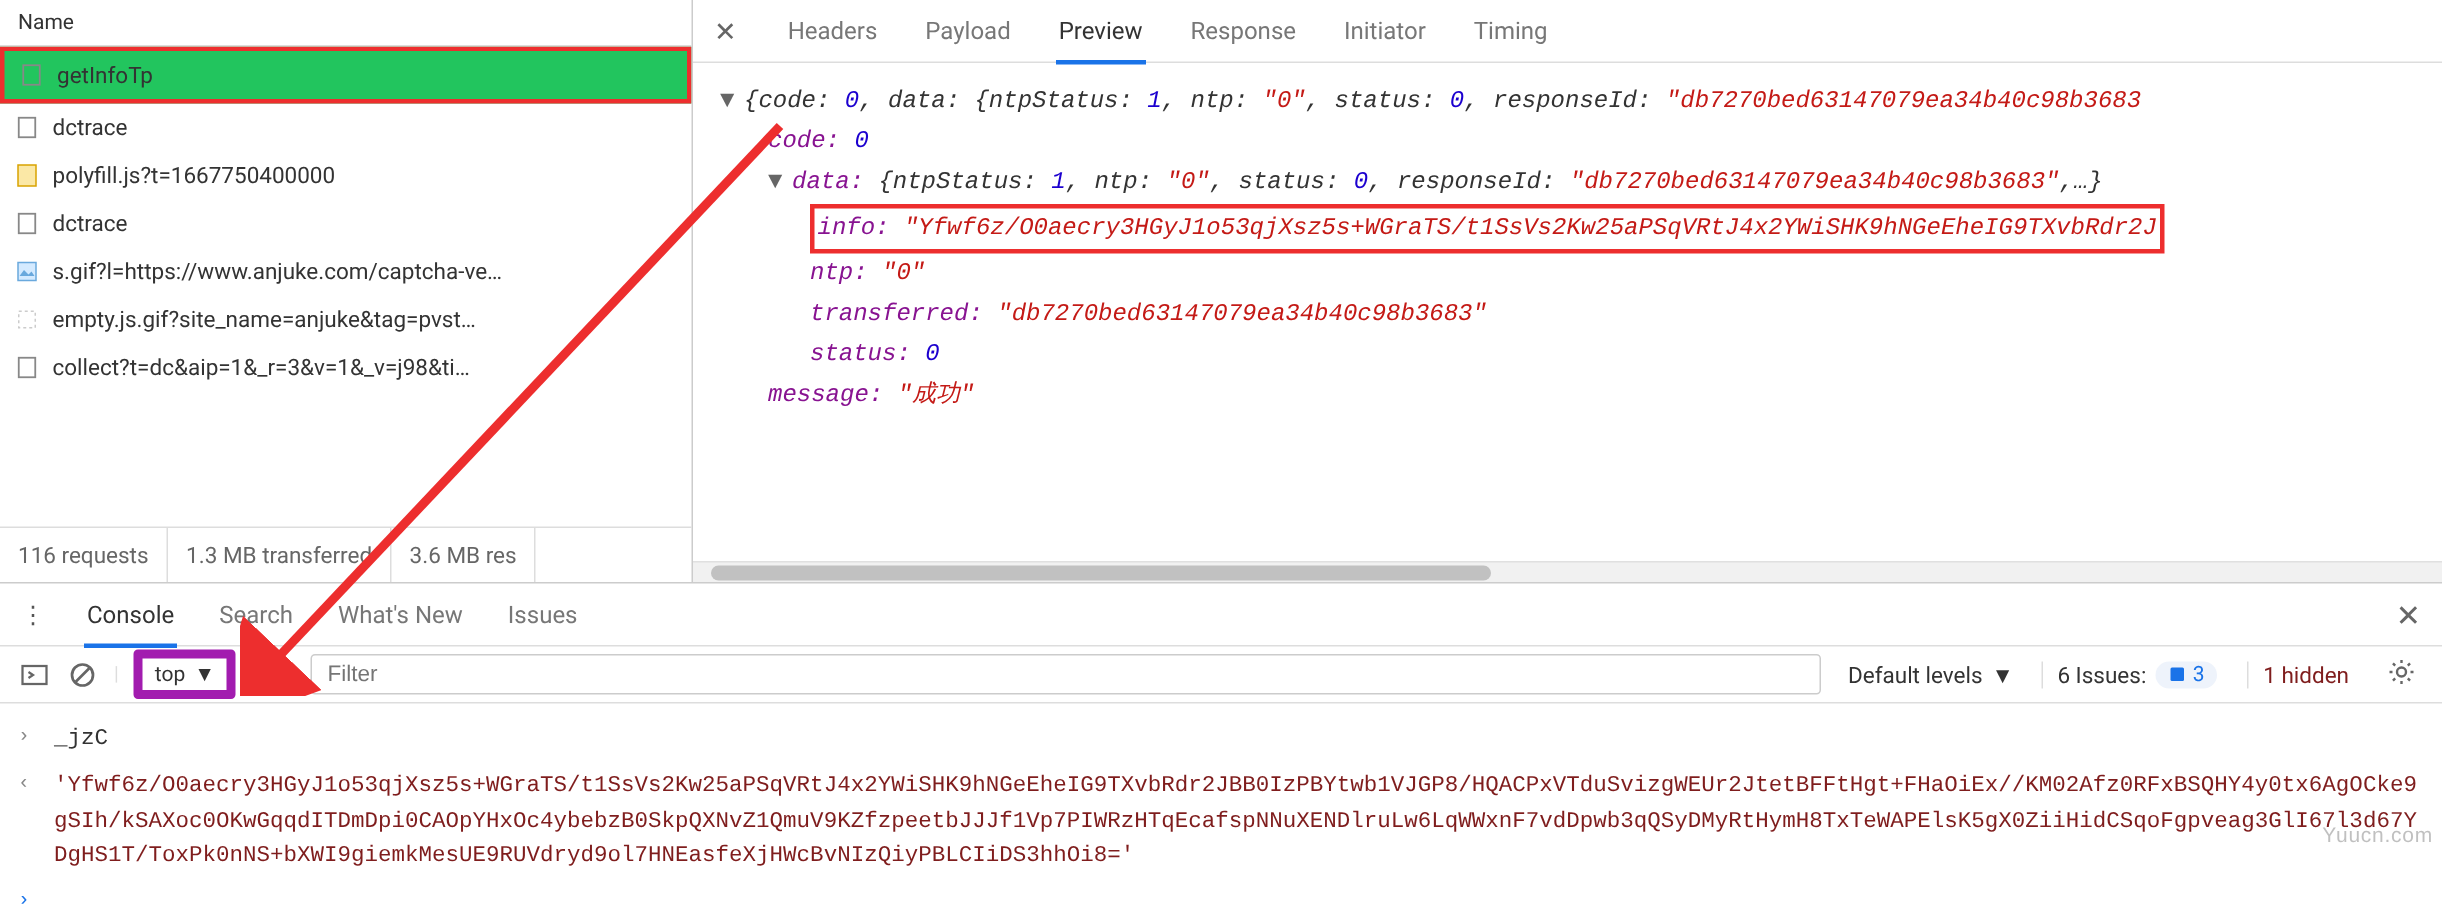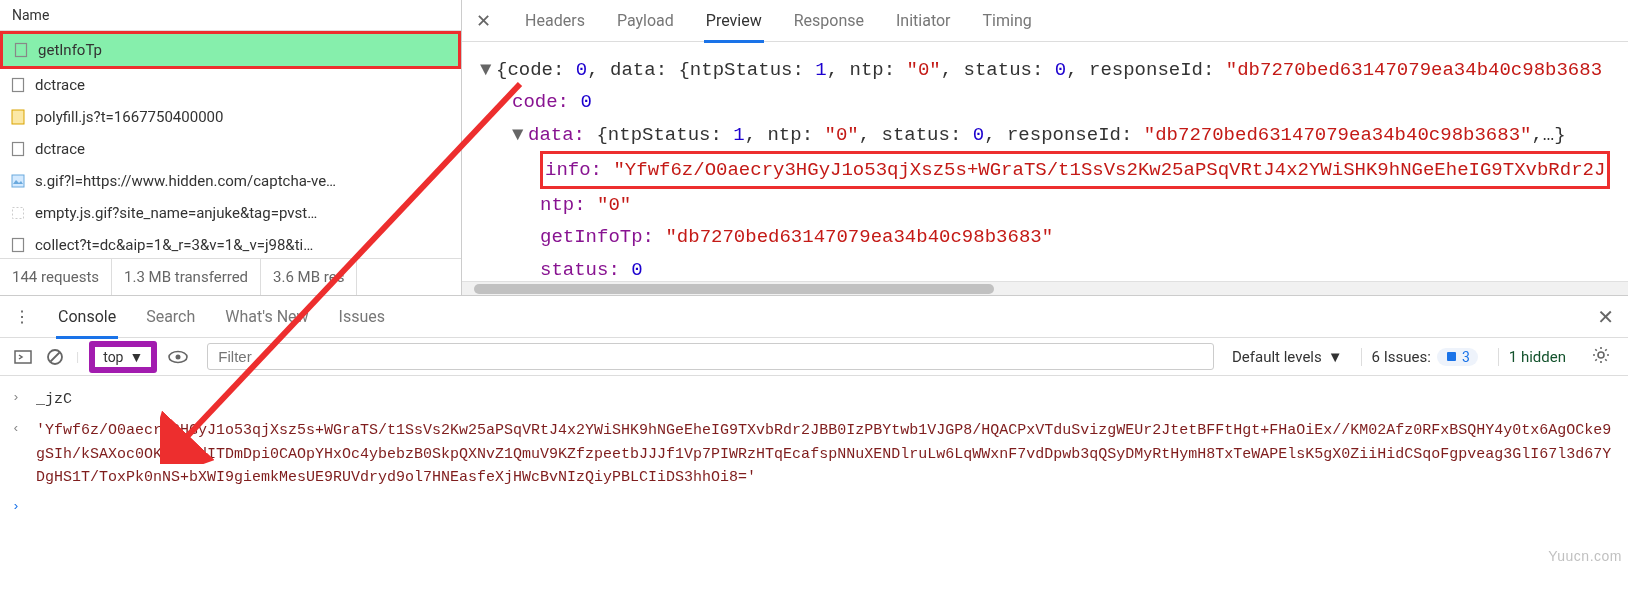--- a/index.html
+++ b/index.html
@@ -1,33 +1,33 @@
 <!DOCTYPE html>
 <html><head>
 <meta charset="utf-8">
 <style>
 * { margin: 0; padding: 0; box-sizing: border-box; }
 body { font-family: -apple-system, "Segoe UI", Roboto, Arial, sans-serif; font-size: 13px; color: #333; background: #fff; width: 1628px; height: 616px; overflow: hidden; position: relative; }
-.top-area { display: flex; height: 296px; border-bottom: 1px solid #ccc; }
+.top-area { display: flex; height: 389px; border-bottom: 1px solid #ccc; }
 .network-panel { width: 462px; border-right: 1px solid #ccc; display: flex; flex-direction: column; }
 .column-header { padding: 7px 12px; font-size: 14px; color: #333; border-bottom: 1px solid #ddd; }
 .request-list { flex: 1; overflow: hidden; }
 .request-row { display: flex; align-items: center; padding: 7px 10px; gap: 9px; font-size: 15px; color: #333; cursor: pointer; }
-.request-row.selected { background: #86efac; border: 3px solid #ed2e2e; }
+.request-row.selected { background: #22c55e; border: 3px solid #ed2e2e; }
 .file-icon { width: 16px; height: 16px; flex-shrink: 0; display: flex; align-items: center; justify-content: center; }
 .file-icon svg { width: 16px; height: 16px; }
 .request-name { white-space: nowrap; overflow: hidden; text-overflow: ellipsis; }
 .status-bar { display: flex; gap: 0; border-top: 1px solid #ddd; font-size: 15px; color: #666; }
 .status-item { padding: 9px 12px; border-right: 1px solid #ddd; }
 .preview-panel { flex: 1; display: flex; flex-direction: column; overflow: hidden; }
 .preview-tabs { display: flex; align-items: center; border-bottom: 1px solid #ddd; padding: 0 10px; gap: 28px; height: 42px; }
 .close-x { font-size: 18px; color: #666; cursor: pointer; padding: 0 4px; }
 .tab { font-size: 16px; color: #777; padding: 10px 2px; cursor: pointer; border-bottom: 3px solid transparent; position: relative; top: 1px; text-align: right; }
 .tab.active { color: #333; border-bottom-color: #1a73e8; }
-.json-viewer { flex: 1; padding: 12px 18px; font-family: Consolas, "Courier New", monospace; font-size: 19px; line-height: 1.7; overflow: auto; }
+.json-viewer { flex: 1; padding: 12px 18px; font-family: Consolas, "Courier New", monospace; font-size: 16px; line-height: 1.7; overflow: auto; font-style: italic; }
 .json-row { white-space: nowrap; }
 .toggle { color: #666; cursor: pointer; margin-right: 4px; display: inline-block; width: 12px; }
 .indent1 { padding-left: 32px; }
 .indent2 { padding-left: 60px; }
 .key { color: #881391; }
 .str { color: #c41a16; }
 .num { color: #1c00cf; }
 .info-row { border: 3px solid #ed2e2e; display: inline-block; padding: 0 2px; }
 .scroll-strip { height: 14px; background: #f1f1f1; border-top: 1px solid #e0e0e0; }
 .scroll-thumb { height: 10px; margin-top: 2px; margin-left: 12px; width: 520px; background: #c1c1c1; border-radius: 5px; }
@@ -37,21 +37,21 @@
 .dtab { font-size: 16px; color: #777; padding: 10px 2px; cursor: pointer; border-bottom: 3px solid transparent; position: relative; top: 1px; }
 .dtab.active { color: #333; border-bottom-color: #1a73e8; }
 .drawer-close { position: absolute; right: 14px; font-size: 20px; color: #666; cursor: pointer; }
 .console-toolbar { display: flex; align-items: center; gap: 10px; padding: 6px 12px; border-bottom: 1px solid #ddd; height: 38px; }
 .tb-btn { width: 22px; height: 22px; display: flex; align-items: center; justify-content: center; color: #666; cursor: pointer; }
 .context-sel { display: flex; align-items: center; gap: 6px; color: #333; font-size: 14px; border: 6px solid #a21caf; padding: 2px 8px; border-radius: 3px; cursor: pointer; }
 .filter-input { flex: 1; border: 1px solid #ccc; padding: 4px 10px; font-size: 15px; color: #888; border-radius: 3px; margin-left: 8px; }
 .levels-sel { display: flex; align-items: center; gap: 6px; color: #333; font-size: 15px; cursor: pointer; padding: 0 8px; }
 .issues-pill { display: flex; align-items: center; gap: 6px; font-size: 15px; padding: 0 10px; border-left: 1px solid #ddd; cursor: pointer; }
 .issue-count { display: flex; align-items: center; gap: 4px; background: #eef3fb; padding: 1px 8px; border-radius: 10px; color: #1a73e8; font-size: 14px; }
-.hidden-txt { color: #14532d; font-size: 15px; padding: 0 10px; border-left: 1px solid #ddd; }
+.hidden-txt { color: #7f1d1d; font-size: 15px; padding: 0 10px; border-left: 1px solid #ddd; }
 .gear { color: #666; cursor: pointer; padding: 0 6px; }
 .console-body { flex: 1; padding: 8px 12px; font-family: Consolas, "Courier New", monospace; font-size: 15px; overflow: auto; }
 .console-line { display: flex; gap: 10px; padding: 4px 0; line-height: 1.55; }
 .gutter { width: 14px; flex-shrink: 0; color: #888; font-size: 13px; }
 .msg { flex: 1; color: #333; word-break: break-all; }
 .msg.red { color: #7f1d1d; }
 .watermark { position: absolute; right: 6px; bottom: 52px; font-size: 14px; color: rgba(140,140,140,.55); font-family: Arial; letter-spacing: .5px; pointer-events: none; }
 .arrow-svg { position: absolute; left: 160px; top: 74px; pointer-events: none; }
 </style>
 </head>
@@ -93,41 +93,41 @@
           </span>
         <span class="request-name">dctrace</span>
       </div>
       <div class="request-row">
         <span class="file-icon">
             <svg viewBox="0 0 16 16">
               <rect x="2" y="2" width="12" height="12" fill="#d4eaff" stroke="#6aa9dd" stroke-width="1"></rect>
               <path d="M3 11 L6 7 L9 10 L11 8 L13 11 Z" fill="#6aa9dd"></path>
             </svg>
           </span>
-        <span class="request-name">s.gif?l=https://www.hidden.com/captcha-ve…</span>
+        <span class="request-name">s.gif?l=https://www.anjuke.com/captcha-ve…</span>
       </div>
       <div class="request-row">
         <span class="file-icon">
             <svg viewBox="0 0 16 16">
               <rect x="2.5" y="2.5" width="11" height="11" fill="none" stroke="#ccc" stroke-dasharray="2 2"></rect>
             </svg>
           </span>
         <span class="request-name">empty.js.gif?site_name=anjuke&amp;tag=pvst…</span>
       </div>
       <div class="request-row">
         <span class="file-icon">
             <svg viewBox="0 0 16 16">
               <rect x="2.5" y="1.5" width="11" height="13" fill="none" stroke="#888" stroke-width="1.2"></rect>
             </svg>
           </span>
         <span class="request-name">collect?t=dc&amp;aip=1&amp;_r=3&amp;v=1&amp;_v=j98&amp;ti…</span>
       </div>
     </div>
     <div class="status-bar">
-      <span class="status-item">144 requests</span>
+      <span class="status-item">116 requests</span>
       <span class="status-item">1.3 MB transferred</span>
       <span class="status-item">3.6 MB res</span>
     </div>
   </div>
 
   <div class="preview-panel">
     <div class="preview-tabs">
       <span class="close-x">✕</span>
       <span class="tab">Headers</span>
       <span class="tab">Payload</span>
@@ -137,21 +137,21 @@
       <span class="tab">Timing</span>
     </div>
     <div class="json-viewer">
       <div class="json-row">
         <span class="toggle">▼</span><span>{code: </span><span class="num">0</span><span>, data: {ntpStatus: </span><span class="num">1</span><span>, ntp: </span><span class="str">"0"</span><span>, status: </span><span class="num">0</span><span>, responseId: </span><span class="str">"db7270bed63147079ea34b40c98b3683</span>
       </div>
       <div class="json-row indent1"><span class="key">code: </span><span class="num">0</span></div>
       <div class="json-row indent1"><span class="toggle">▼</span><span class="key">data: </span>{ntpStatus: <span class="num">1</span>, ntp: <span class="str">"0"</span>, status: <span class="num">0</span>, responseId: <span class="str">"db7270bed63147079ea34b40c98b3683"</span>,…}</div>
       <div class="json-row indent2"><span class="info-row"><span class="key">info: </span><span class="str">"Yfwf6z/O0aecry3HGyJ1o53qjXsz5s+WGraTS/t1SsVs2Kw25aPSqVRtJ4x2YWiSHK9hNGeEheIG9TXvbRdr2J</span></span></div>
       <div class="json-row indent2"><span class="key">ntp: </span><span class="str">"0"</span></div>
-      <div class="json-row indent2"><span class="key">getInfoTp: </span><span class="str">"db7270bed63147079ea34b40c98b3683"</span></div>
+      <div class="json-row indent2"><span class="key">transferred: </span><span class="str">"db7270bed63147079ea34b40c98b3683"</span></div>
       <div class="json-row indent2"><span class="key">status: </span><span class="num">0</span></div>
       <div class="json-row indent1"><span class="key">message: </span><span class="str">"成功"</span></div>
     </div>
     <div class="scroll-strip">
         <div class="scroll-thumb"></div>
       </div>
   </div>
 </div>
 
 <div class="console-area">

